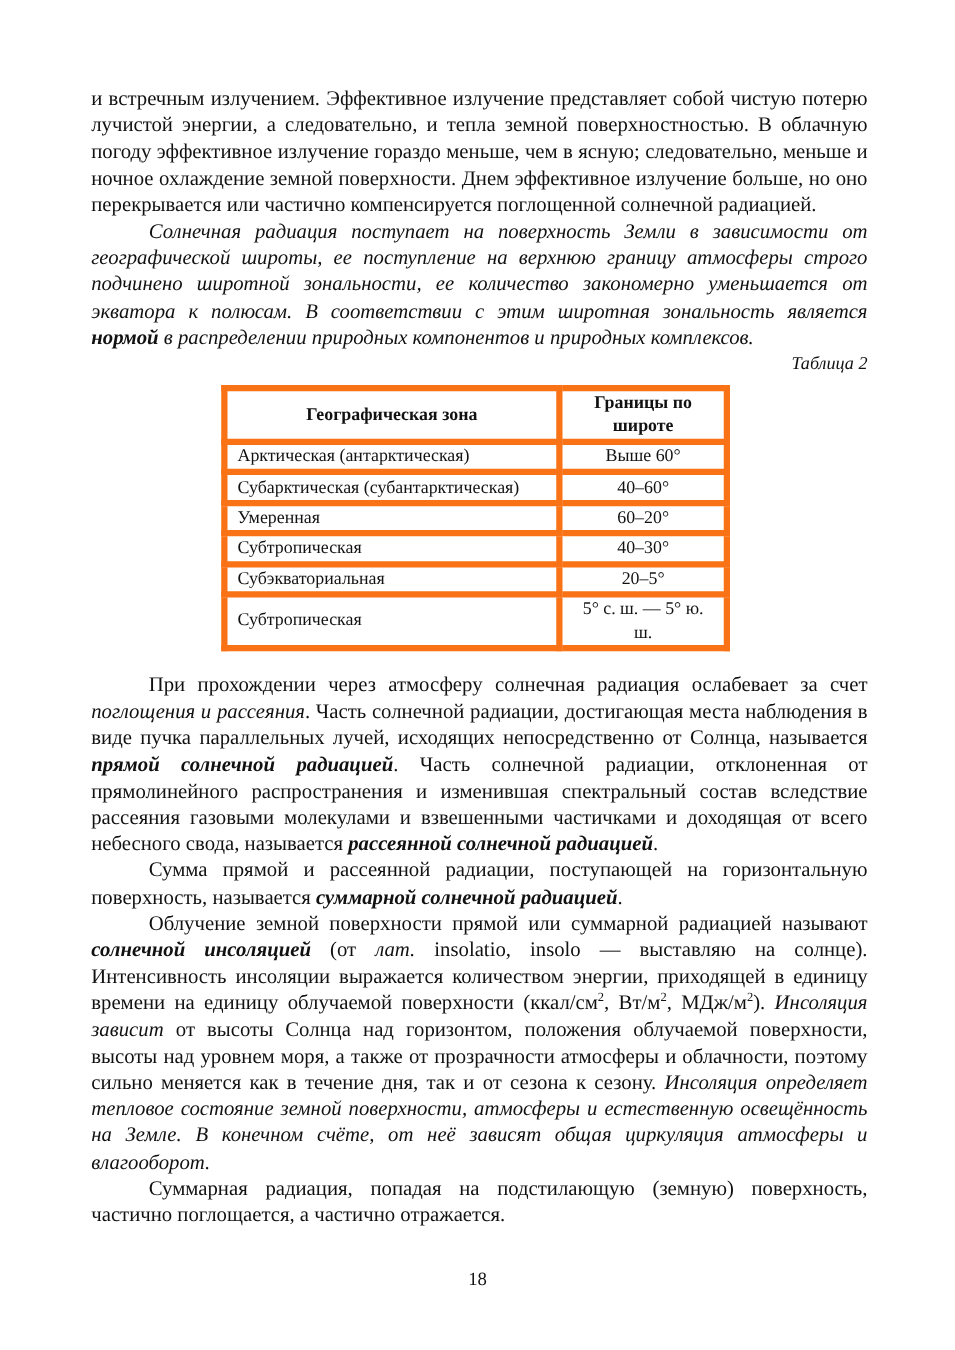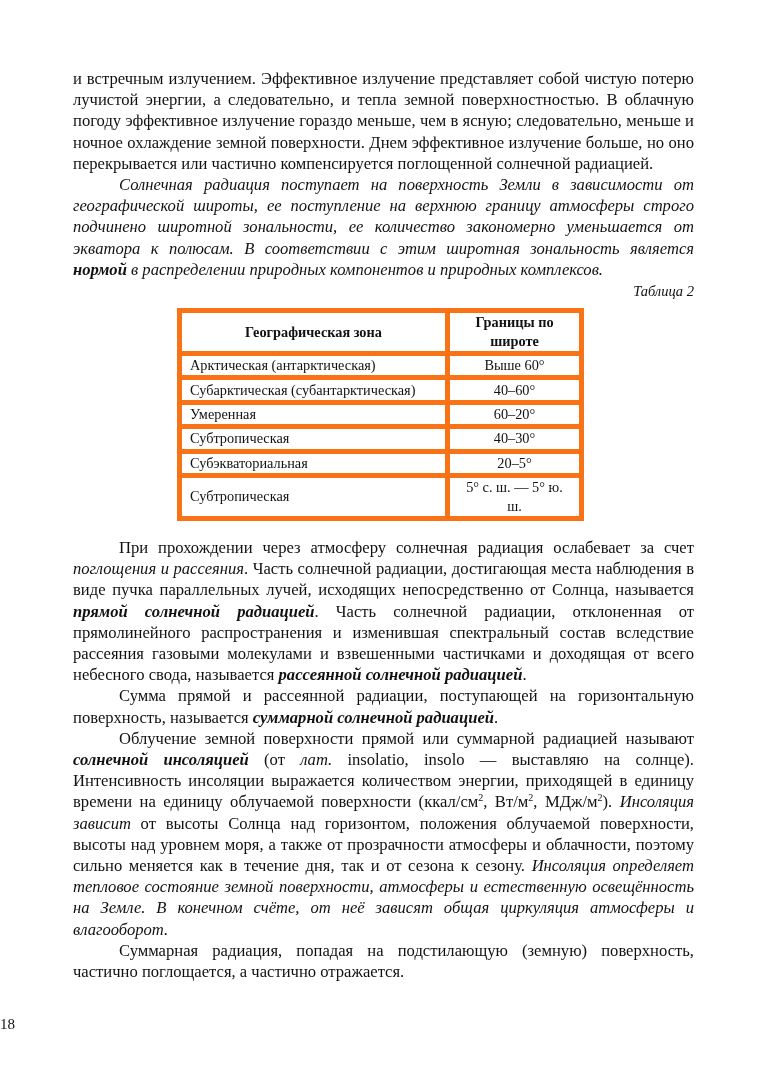--- a/index.html
+++ b/index.html
@@ -15,21 +15,21 @@
   .table-title { text-align: center; font-weight: bold; font-size: 14.5px; line-height: 18px; margin-top: 6px; }
   table { border-collapse: collapse; margin: 8px 0 0 104px; width: 407px;
           font-size: 14.3px; border: 2px solid #222; }
   td, th { border: 5px solid #f97316; padding: 0 8px; height: 19.4px; line-height: 19px; }
   th { font-weight: bold; text-align: center; }
   td.c2 { text-align: center; }
   td.c1 { text-align: left; margin-top: 20px; }
   .col1 { width: 247px; }
   .after-table { margin-top: 16px; }
   sup { font-size: 10px; line-height: 0; vertical-align: 6px; }
-  .page-num { position: absolute; top: 1016px; left: 0; width: 764px; font-size: 15px; }
+  .page-num { position: absolute; top: 1016px; left: 0; width: 764px; text-align: center; font-size: 15px; }
 </style>
 </head>
 <body>
 
 <div class="page">
 
   <p>и встречным излучением. Эффективное излучение представляет собой чистую потерю лучистой энергии, а следовательно, и тепла земной поверхностностью. В облачную погоду эффективное излучение гораздо меньше, чем в ясную; следовательно, меньше и ночное охлаждение земной поверхности. Днем эффективное излучение больше, но оно перекрывается или частично компенсируется поглощенной солнечной радиацией.</p>
 
   <p class="indent it"><span>Солнечная радиация поступает на поверхность Земли в зависимости от географической широты, ее поступление на верхнюю границу атмосферы строго подчинено широтной зональности, ее количество закономерно уменьшается от экватора к полюсам. В соответствии с этим широтная зональность является </span><span class="b">нормой</span><span> в распределении природных компонентов и природных комплексов.</span></p>
 

